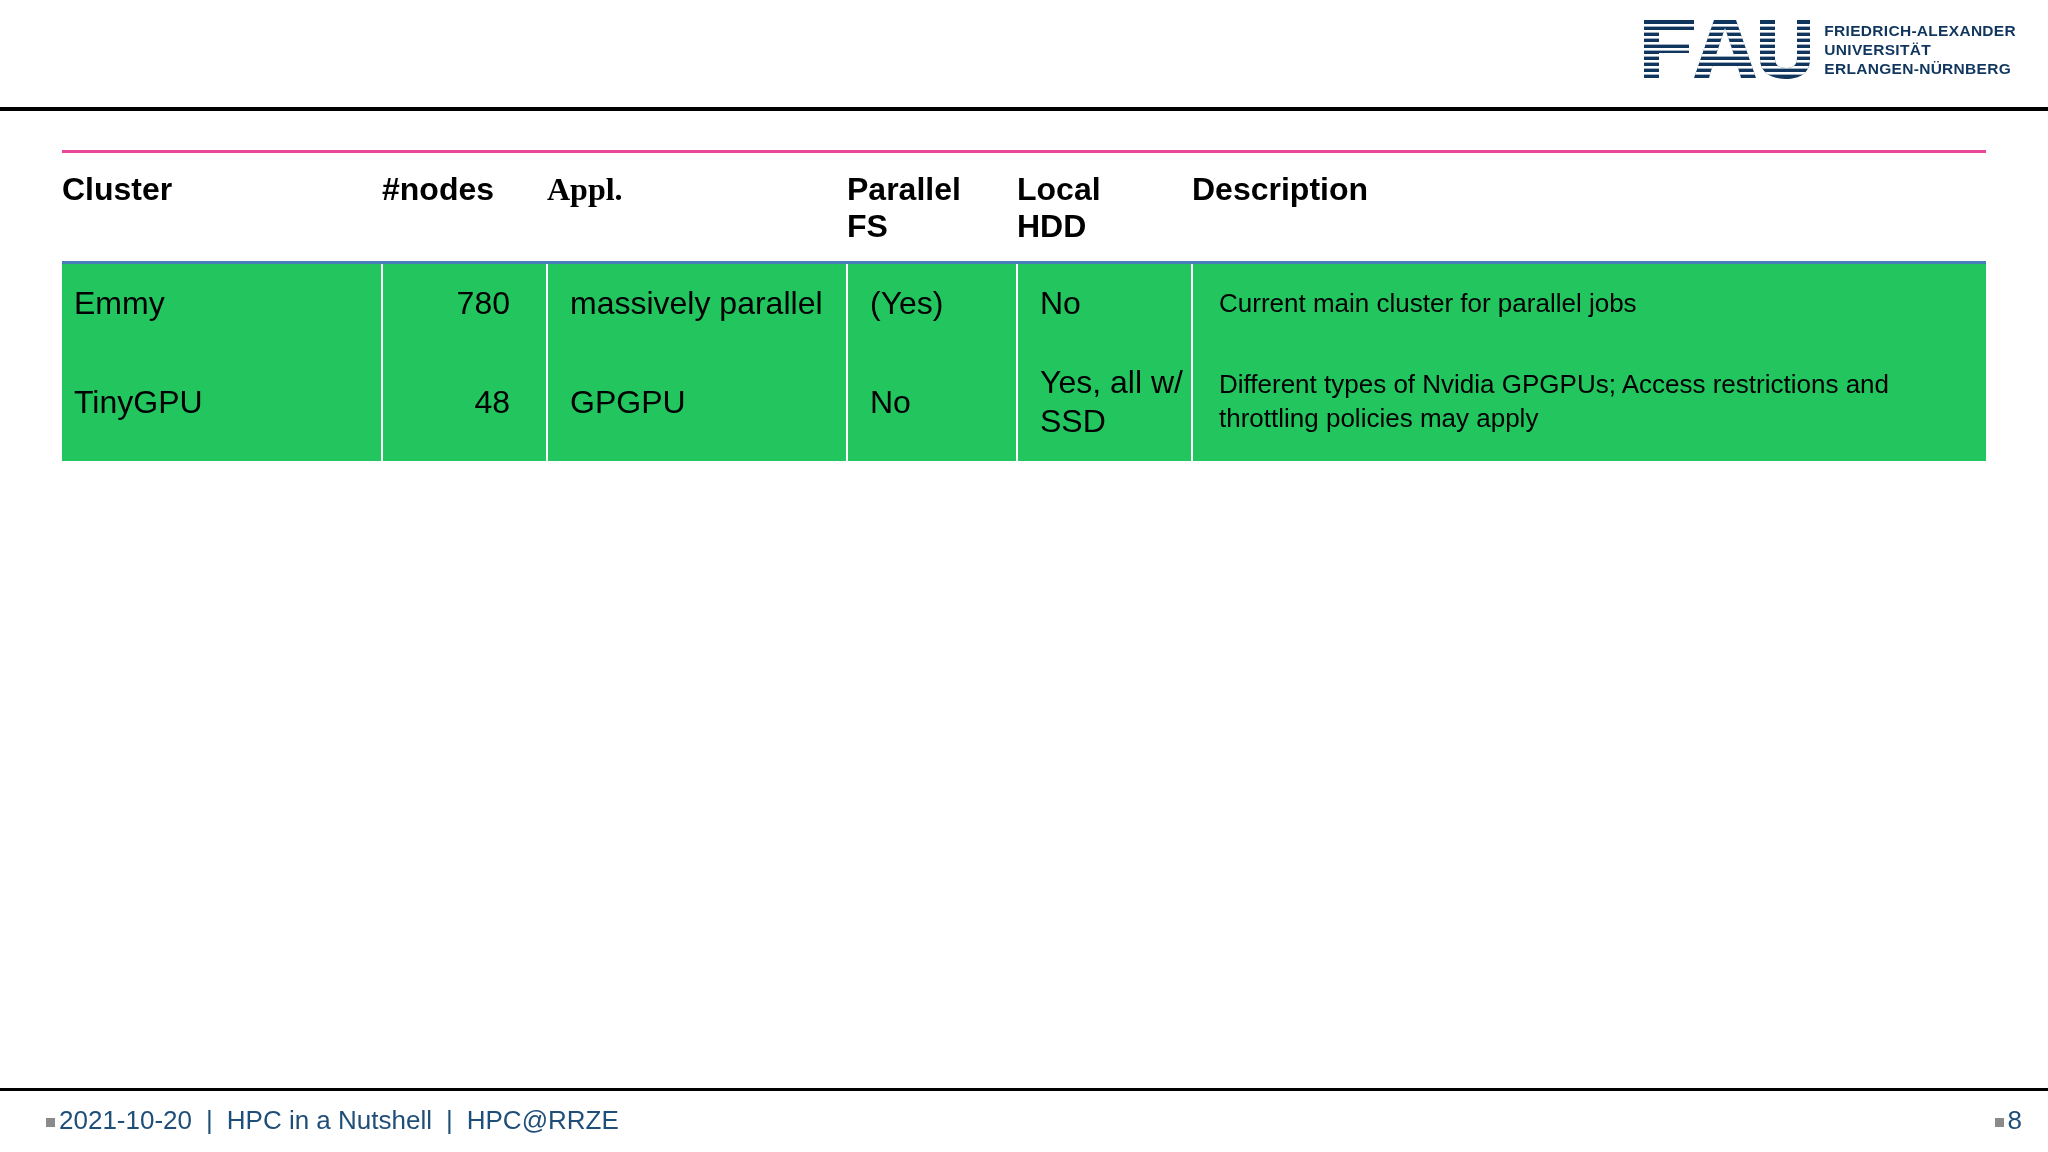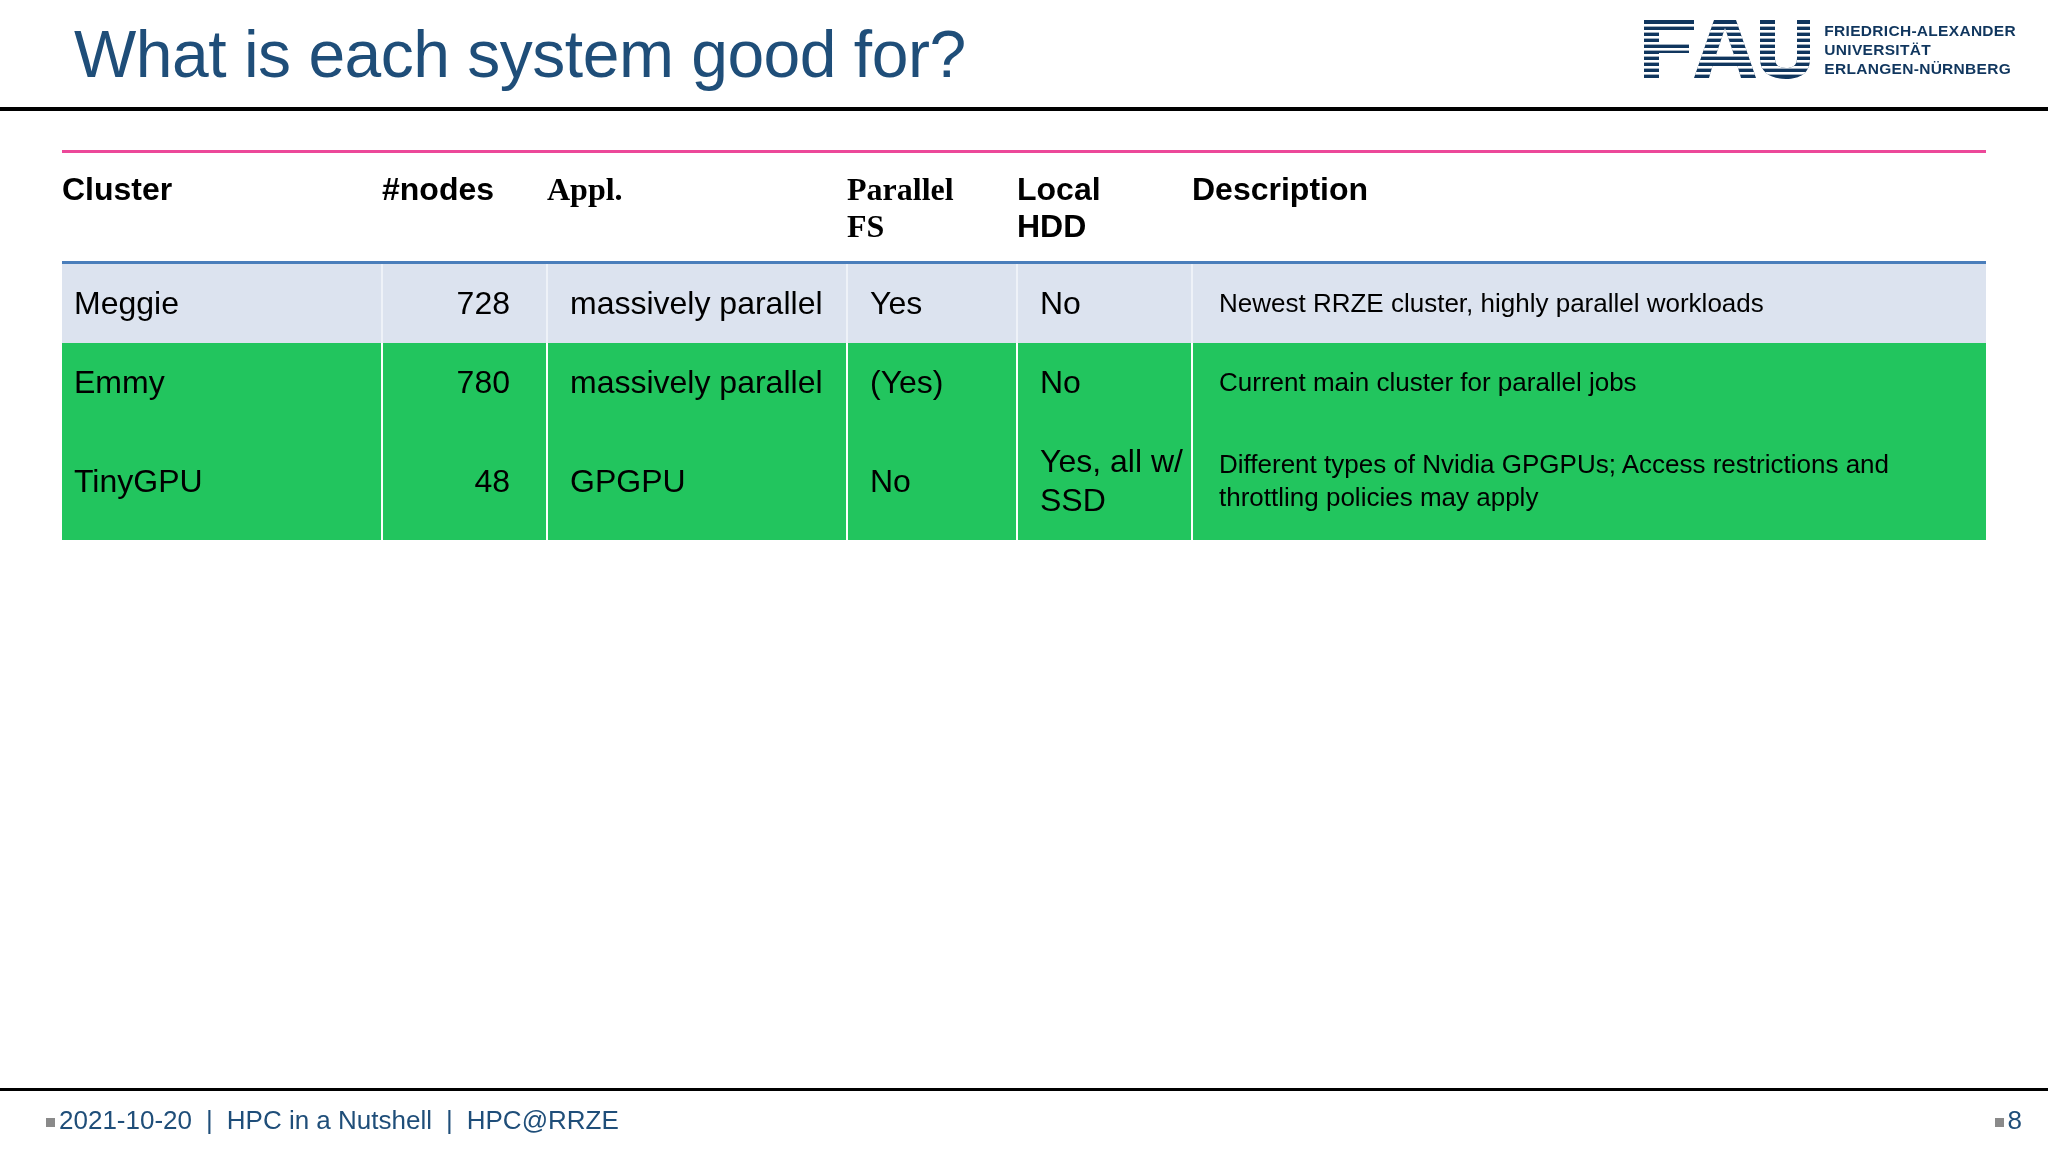--- a/index.html
+++ b/index.html
@@ -82,21 +82,21 @@
     font-weight: bold;
     text-align: left;
     vertical-align: top;
     padding: 18px 0 16px 0;
     line-height: 1.16;
     border-bottom: 3px solid #4a7ebb;
     border-top: 3px solid #ec4899;
   }
   thead th.c-nodes { text-align: right; padding-right: 36px; }
   thead th.c-appl  { padding-left: 22px; font-family: Liberation Serif, serif; }
-  thead th.c-pfs   { padding-left: 22px; font-family: Liberation Serif, serif; }
+  thead th.c-pfs   { padding-left: 22px; }
   thead th.c-hdd   { padding-left: 22px; }
   thead th.c-desc  { padding-left: 26px; }
 
   tbody tr.shaded td { background: #dce3ef; }
   tbody tr.plain  td { background: #22c55e; }
   tbody tr.last td { border-bottom: 3px solid #4a7ebb; }
 
   tbody td {
     font-size: 32px;
     vertical-align: middle;
@@ -160,21 +160,20 @@
     margin-right: 4px;
     position: relative;
     top: -2px;
   }
   .sep { padding: 0 14px; }
 </style>
 </head>
 <body>
 
 <div class="slide-header">
-  <div class="slide-title">What is each system good for?</div>
 
   <div class="fau-logo">
     <svg class="fau-mark" viewBox="0 0 168 62">
       <defs>
         <clipPath id="fauClip">
 
           <path d="M2 2 H52 V13 H17 V24 H47 V35 H17 V60 H2 Z"></path>
 
           <path d="M72 2 H94 L114 60 H99 L95.5 48 H70.5 L67 60 H52 Z M74 37 H92 L83 10 Z"></path>
 
@@ -226,28 +225,20 @@
           <span>FS</span>
         </th>
         <th class="c-hdd">
           <span>Local</span><br>
           <span>HDD</span>
         </th>
         <th class="c-desc">Description</th>
       </tr>
     </thead>
     <tbody>
-      <tr class="shaded">
-        <td class="c-cluster">Meggie</td>
-        <td class="c-nodes">728</td>
-        <td class="c-appl">massively parallel</td>
-        <td class="c-pfs">Yes</td>
-        <td class="c-hdd">No</td>
-        <td class="c-desc">Newest RRZE cluster, highly parallel workloads</td>
-      </tr>
       <tr class="plain">
         <td class="c-cluster">Emmy</td>
         <td class="c-nodes">780</td>
         <td class="c-appl">massively parallel</td>
         <td class="c-pfs">(Yes)</td>
         <td class="c-hdd">No</td>
         <td class="c-desc">Current main cluster for parallel jobs</td>
       </tr>
       <tr class="plain">
         <td class="c-cluster">TinyGPU</td>

